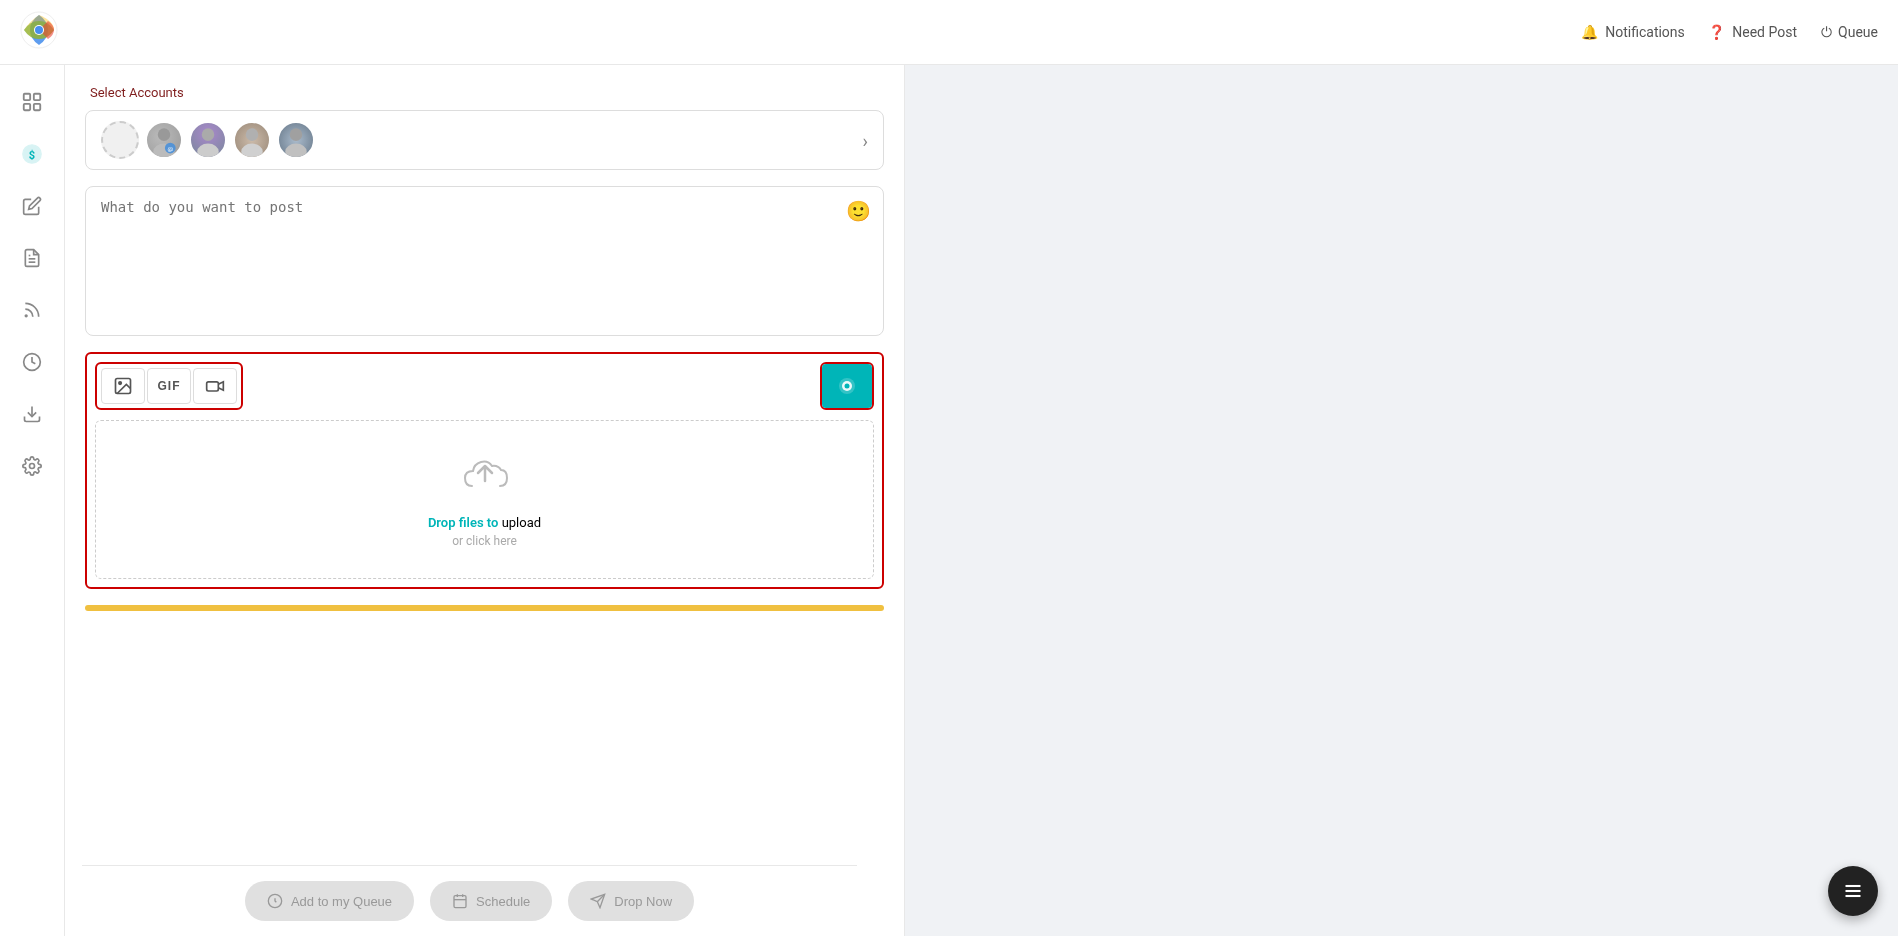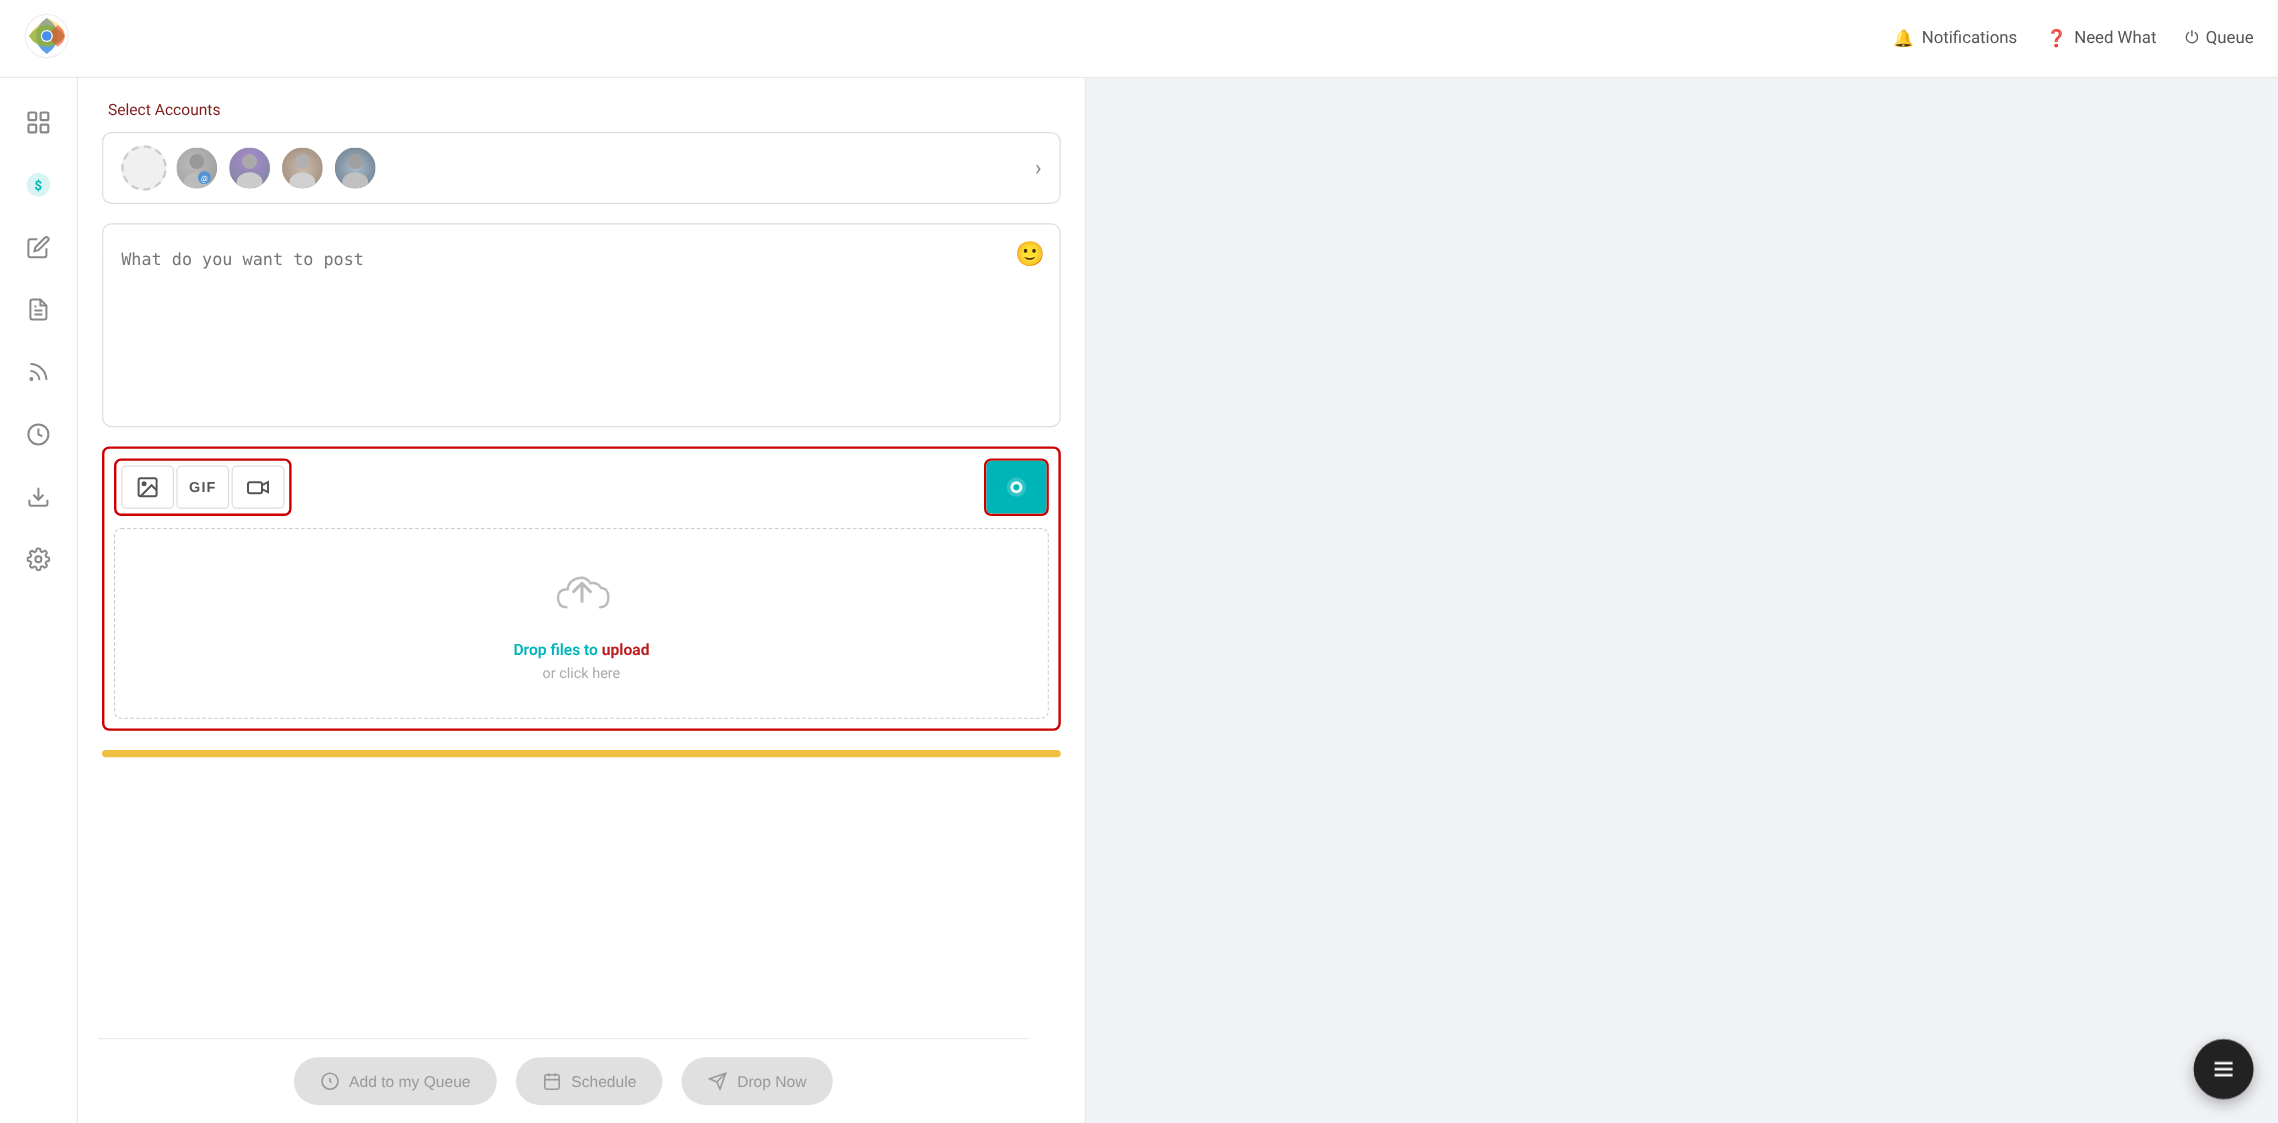--- a/index.html
+++ b/index.html
@@ -141,21 +141,21 @@
 
     .chevron-right {
       color: #888;
       font-size: 18px;
     }
 
     
     .post-textarea-container {
       border: 1px solid #ddd;
       border-radius: 8px;
-      padding: 22px 15px;
+      padding: 12px 15px;
       margin-bottom: 16px;
       min-height: 150px;
       position: relative;
     }
     .post-textarea {
       width: 100%;
       border: none;
       outline: none;
       resize: none;
       font-size: 14px;
@@ -343,21 +343,21 @@
       <circle cx="19" cy="19" r="4" fill="#1a73e8" opacity="0.8"></circle>
     </svg>
   </div>
   <div class="top-nav-right">
     <div class="nav-link">
       <span>🔔</span>
       <span>Notifications</span>
     </div>
     <div class="nav-link">
       <span>❓</span>
-      <span>Need What</span>
+      <span>Need Post</span>
     </div>
     <div class="nav-link">
       <span>⏻</span>
       <span>Queue</span>
     </div>
   </div>
 </div>
 
 <div class="main-layout">
 
@@ -496,21 +496,21 @@
         </div>
 
         <div class="drop-zone">
           <div class="upload-icon">
             <svg width="50" height="45" viewBox="0 0 50 45" fill="none">
               <path d="M25 30 L25 15 M18 22 L25 15 L32 22" stroke="#bbb" stroke-width="2.5" stroke-linecap="round" stroke-linejoin="round"></path>
               <path d="M12 35 Q5 35 5 27 Q5 20 13 20 Q14 13 21 11 Q28 9 32 15 Q38 14 41 19 Q47 19 47 27 Q47 35 40 35" stroke="#bbb" stroke-width="2" fill="none" stroke-linecap="round"></path>
             </svg>
           </div>
           <div class="drop-files-text">
-            <span>Drop files to </span><span style="color:#b91c1c;font-weight:700;">upload</span>
+            <span>Drop files to </span><span style="color:#000000;font-weight:400;">upload</span>
           </div>
           <div class="or-click-here">or click here</div>
         </div>
       </div>
 
       <div class="yellow-bar"></div>
 
       <div style="height: 70px;"></div>
     </div>
 

